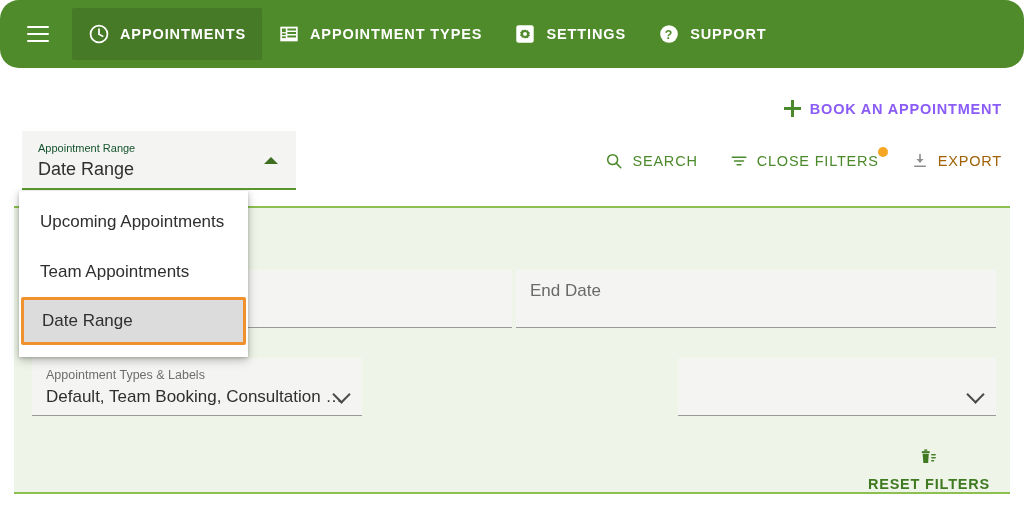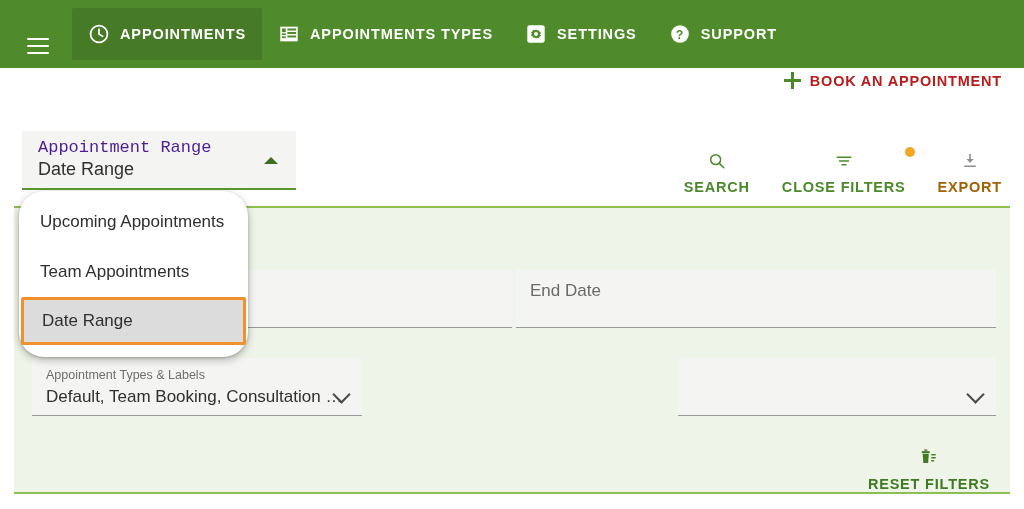--- a/index.html
+++ b/index.html
@@ -11,22 +11,23 @@
     font-family: "Liberation Sans", sans-serif;
     overflow: hidden;
   }
 
   .app { position: relative; width: 1024px; height: 509px; background: #fff; }
 
   
   .topbar {
     position: absolute; left: 0; top: 0; width: 1024px; height: 68px;
     background: #508b2b;
-    display: flex; align-items: flex-end;
+    display: flex; align-items: center;
     padding-left: 16px;
+    border-radius: 19px;
   }
   .hamburger {
     width: 44px; height: 44px;
     display: flex; flex-direction: column; justify-content: center; align-items: center;
     gap: 5px; cursor: pointer; flex: 0 0 auto;
   }
   .hamburger span { display: block; width: 22px; height: 2px; background: #fff; border-radius: 1px; }
 
   .nav-items { display: flex; align-items: center; height: 68px; margin-left: 12px; }
   .nav-item {
@@ -34,41 +35,41 @@
     height: 52px; padding: 0 16px; cursor: pointer;
     color: #ffffff; letter-spacing: 0.9px;
     font-size: 14.5px; font-weight: bold; white-space: nowrap;
     border-radius: 2px;
   }
   .nav-item.active { background: #477a26; }
   .nav-ico { width: 22px; height: 22px; display: block; flex: 0 0 auto; }
 
   
   .book-row {
-    position: absolute; right: 22px; top: 72px;
+    position: absolute; right: 22px; top: 100px;
     display: flex; align-items: center; gap: 9px;
-    color: #b91c1c; font-size: 14.5px; font-weight: bold; letter-spacing: 0.8px;
+    color: #8b5cf6; font-size: 14.5px; font-weight: bold; letter-spacing: 0.8px;
     cursor: pointer;
   }
   .plus-ico { width: 17px; height: 17px; position: relative; display: inline-block; }
   .plus-ico::before, .plus-ico::after {
     content: ""; position: absolute; background: #4b8a2a;
   }
   .plus-ico::before { left: 0; top: 7px; width: 17px; height: 3px; }
   .plus-ico::after { top: 0; left: 7px; height: 17px; width: 3px; }
 
   
   .toolbar {
     position: absolute; right: 22px; top: 152px;
     display: flex; align-items: center; gap: 32px;
   }
   .tool-btn {
     display: flex; align-items: center; gap: 9px;
-    font-size: 14.5px; font-weight: bold; letter-spacing: 0.8px;
-    color: #4b8a2a; cursor: pointer; position: relative; flex-direction: column;
+    font-size: 14.5px; font-weight: normal; letter-spacing: 0.8px;
+    color: #4b8a2a; cursor: pointer; position: relative;
   }
   .tool-btn.disabled { color: #a16207; cursor: default; }
   .badge-dot {
     position: absolute; right: -9px; top: -5px;
     width: 10px; height: 10px; border-radius: 50%; background: #f5a623;
   }
 
   
   .filters-panel {
     position: absolute; left: 14px; top: 206px; width: 996px; height: 288px;
@@ -115,36 +116,35 @@
 
   
   .range-select {
     position: absolute; left: 22px; top: 131px; width: 274px; height: 59px;
     background: #f4f4f2;
     border-bottom: 2px solid #58952f;
     padding: 9px 14px 0 16px;
     z-index: 25;
     cursor: pointer;
   }
-  .range-select .rlabel { font-size: 17px; color: #4c1d95; line-height: 16px; font-family: Liberation Mono, monospace; }
+  .range-select .rlabel { font-size: 11px; color: #14532d; line-height: 16px; }
   .range-select .rvalue { font-size: 18px; color: #303030; line-height: 26px; }
   .caret-up {
     position: absolute; right: 18px; top: 26px;
     width: 0; height: 0;
     border-left: 7px solid transparent; border-right: 7px solid transparent;
     border-bottom: 7px solid #3d6e22;
   }
 
   .range-menu {
     position: absolute; left: 19px; top: 191px; width: 229px; height: 166px;
     background: #ffffff;
     box-shadow: 0 3px 9px rgba(0,0,0,0.26), 0 1px 3px rgba(0,0,0,0.18);
     z-index: 24;
     padding: 6px 0;
-    border-radius: 25px;
   }
   .menu-item {
     height: 50px; display: flex; align-items: center;
     padding: 0 0 0 21px;
     font-size: 17px; color: #2f2f2f; cursor: pointer;
     white-space: nowrap;
   }
   .menu-item.selected {
     background: #dcdcdc;
     border: 3px solid #f0912d;
@@ -180,21 +180,21 @@
       <div class="nav-item">
         <svg class="nav-ico" viewBox="0 0 24 24">
           <rect x="2.5" y="4" width="19" height="16" fill="#ffffff"></rect>
           <rect x="4.3" y="6" width="4.2" height="4" fill="#508b2b"></rect>
           <rect x="4.3" y="11.3" width="4.2" height="1.9" fill="#508b2b"></rect>
           <rect x="4.3" y="14.6" width="4.2" height="1.9" fill="#508b2b"></rect>
           <rect x="10.2" y="6" width="9.5" height="2.2" fill="#508b2b"></rect>
           <rect x="10.2" y="9.8" width="9.5" height="2.2" fill="#508b2b"></rect>
           <rect x="10.2" y="13.6" width="9.5" height="2.2" fill="#508b2b"></rect>
         </svg>
-        <span>APPOINTMENTS TYPES</span>
+        <span>APPOINTMENT TYPES</span>
       </div>
 
       <div class="nav-item">
         <svg class="nav-ico" viewBox="0 0 24 24">
           <rect x="2.5" y="2.5" width="19" height="19" rx="2.5" fill="#ffffff"></rect>
           <path d="M12 7.2 l1.5 1.1 1.8-.5.6 1.8 1.6 1-1 1.6 1 1.6-1.6 1-.6 1.8-1.8-.5L12 16.8l-1.5-1.1-1.8.5-.6-1.8-1.6-1 1-1.6-1-1.6 1.6-1 .6-1.8 1.8.5z" fill="#508b2b"></path>
           <circle cx="12" cy="12" r="2.1" fill="#ffffff"></circle>
         </svg>
         <span>SETTINGS</span>
       </div>

